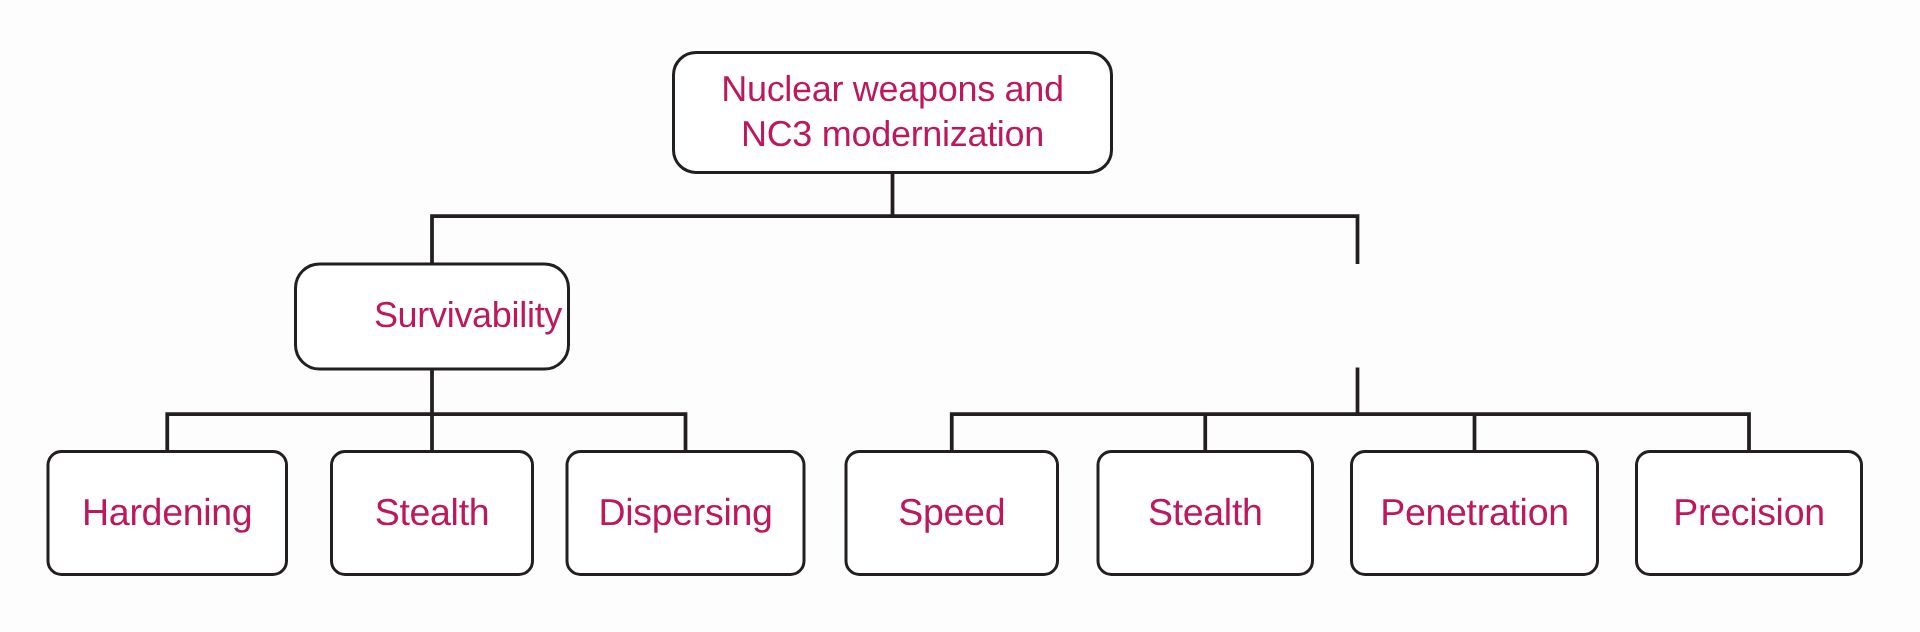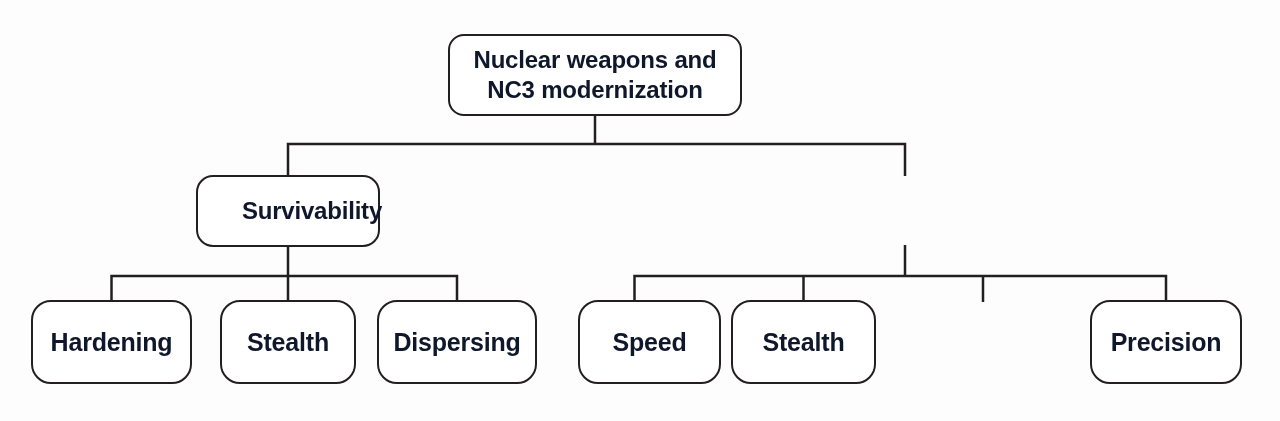--- a/index.html
+++ b/index.html
@@ -22,26 +22,26 @@
     width: 1280px;
     height: 421px;
     z-index: 1;
   }
   .node {
     position: absolute;
     z-index: 2;
     box-sizing: border-box;
     background: #ffffff;
     border: 2.5px solid #231f20;
-    color: #0f172a;
+    color: #be185d;
     display: flex;
     align-items: center;
     justify-content: center;
     text-align: center;
-    font-weight: 700;
+    font-weight: 400;
     letter-spacing: -0.2px;
   }
   .node-root {
     left: 448px; top: 34px;
     width: 294px; height: 82px;
     border-radius: 16px;
     font-size: 24px;
     line-height: 30px;
     white-space: pre-line;
   }
@@ -50,27 +50,27 @@
     width: 184px; height: 72px;
     border-radius: 17px;
     font-size: 24px;
     padding-left: 48px;
   }
   .node-survivability  { left: 196px; }
   .node-deliverability { left: 813px; }
   .node-leaf {
     top: 300px;
     height: 84px;
-    border-radius: 20px;
+    border-radius: 10px;
     font-size: 25px;
   }
   .node-hardening            { left: 31px;   width: 161px; }
   .node-stealth-survivable   { left: 220px;  width: 136px; }
   .node-dispersing           { left: 377px;  width: 160px; text-align: center; }
-  .node-speed                { left: 563px;  width: 143px; margin-left: 15px; }
+  .node-speed                { left: 563px;  width: 143px; }
   .node-stealth-deliverable  { left: 731px;  width: 145px; }
   .node-penetration          { left: 900px;  width: 166px; }
   .node-precision            { left: 1090px; width: 152px; }
 </style>
 </head>
 <body>
 
 <div class="canvas">
 
   <svg class="connectors" viewBox="0 0 1280 421" xmlns="http://www.w3.org/2000/svg" aria-hidden="true">
@@ -102,16 +102,17 @@
   <div class="node node-leaf node-hardening">Hardening</div>
 
   <div class="node node-leaf node-stealth-survivable">Stealth</div>
 
   <div class="node node-leaf node-dispersing">Dispersing</div>
 
   <div class="node node-leaf node-speed">Speed</div>
 
   <div class="node node-leaf node-stealth-deliverable">Stealth</div>
 
+  <div class="node node-leaf node-penetration">Penetration</div>
 
   <div class="node node-leaf node-precision">Precision</div>
 
 </div>
 
 </body></html>

